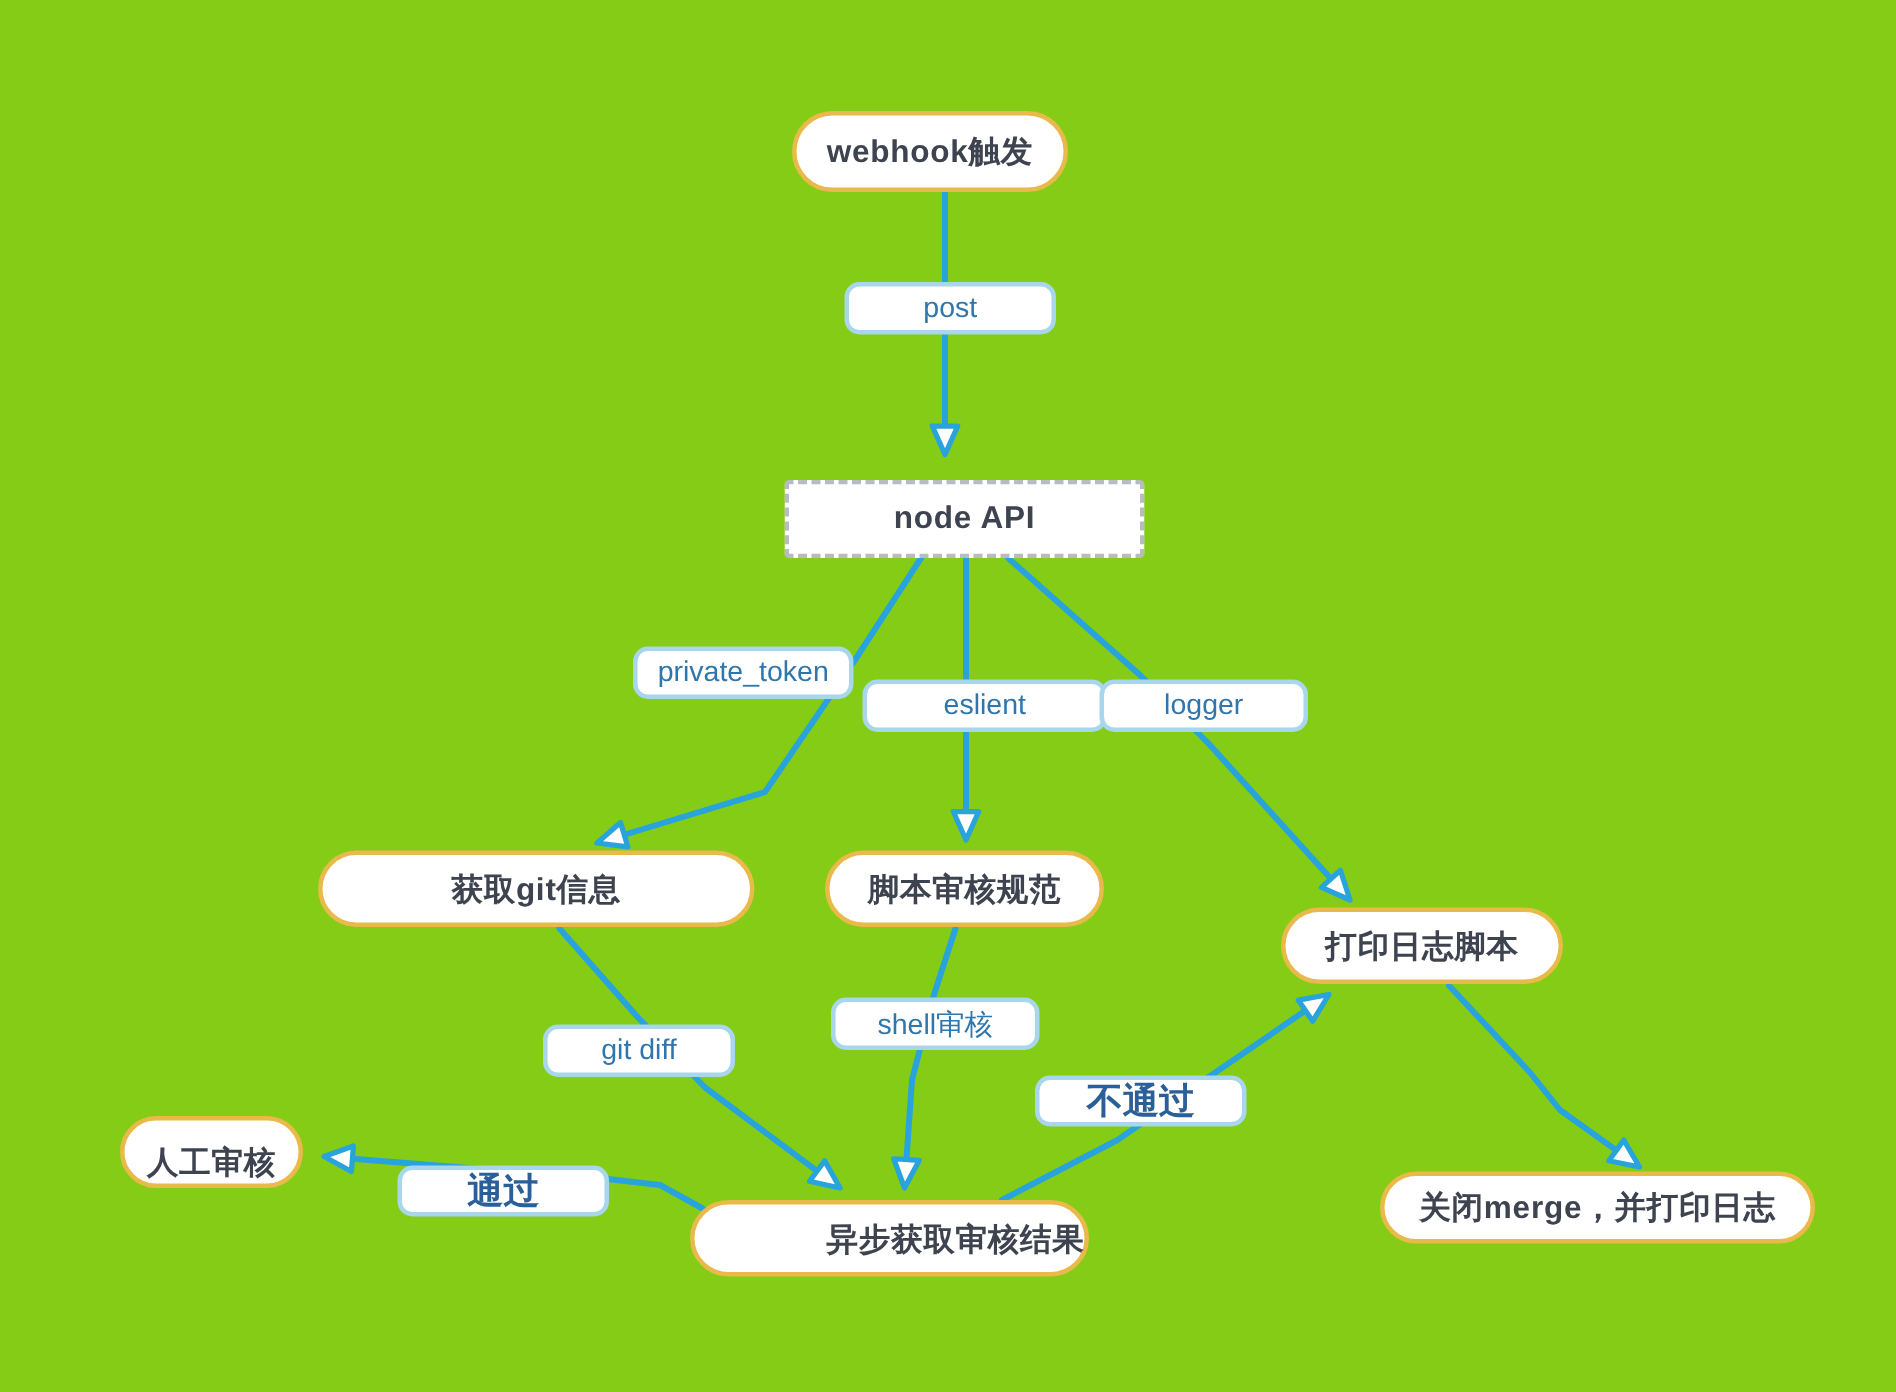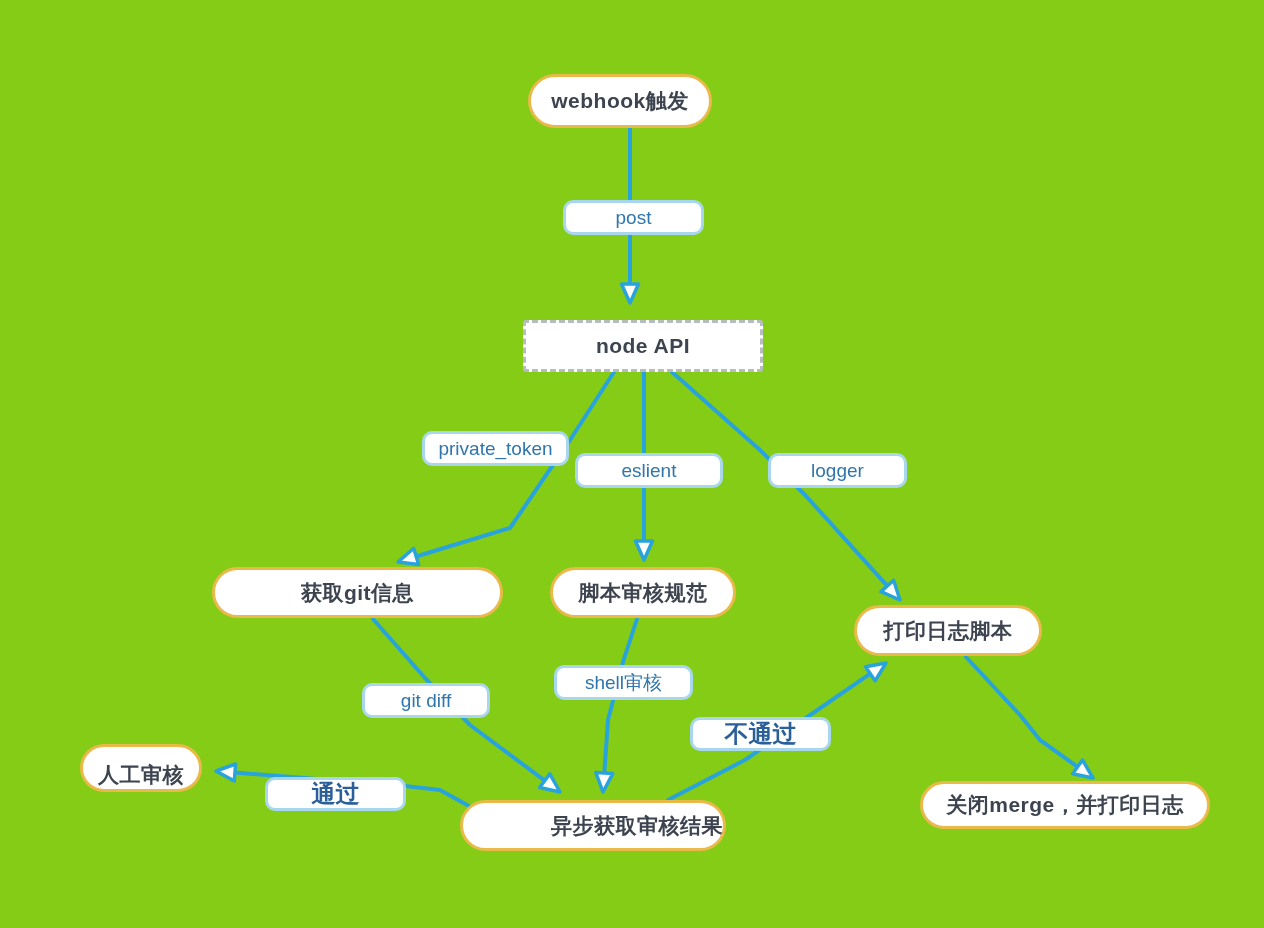--- a/index.html
+++ b/index.html
@@ -132,30 +132,30 @@
       </div>
       <div class="node" style="left: 460px; top: 800px; width: 266px; height: 51px; border-radius: 25.5px; justify-content: flex-end;">
         <span>异步获取审核结果</span>
       </div>
       <div class="node" style="left: 920px; top: 781px; width: 290px; height: 48px; border-radius: 24px;">
         <span>关闭merge，并打印日志</span>
       </div>
     </div>
 
   <div id="label-layer">
-      <div class="edge-label" style="left: 563px; top: 200px; width: 141px; height: 35px; text-align: center;">
+      <div class="edge-label" style="left: 563px; top: 188px; width: 141px; height: 35px; text-align: center;">
         <span>post</span>
       </div>
       <div class="edge-label" style="left: 422px; top: 431px; width: 147px; height: 35px;">
         <span>private_token</span>
       </div>
-      <div class="edge-label" style="left: 575px; top: 453px; width: 148px; height: 35px;">
+      <div class="edge-label" style="left: 575px; top: 453px; width: 163px; height: 35px;">
         <span>eslient</span>
       </div>
-      <div class="edge-label" style="left: 733px; top: 453px; width: 139px; height: 35px; margin-left: 35px;">
+      <div class="edge-label" style="left: 733px; top: 453px; width: 139px; height: 35px;">
         <span>logger</span>
       </div>
       <div class="edge-label" style="left: 362px; top: 683px; width: 128px; height: 35px;">
         <span>git diff</span>
       </div>
       <div class="edge-label" style="left: 554px; top: 665px; width: 139px; height: 35px;">
         <span>shell审核</span>
       </div>
       <div class="edge-label cjk" style="left: 690px; top: 717px; width: 141px; height: 34px;">
         <span>不通过</span>

